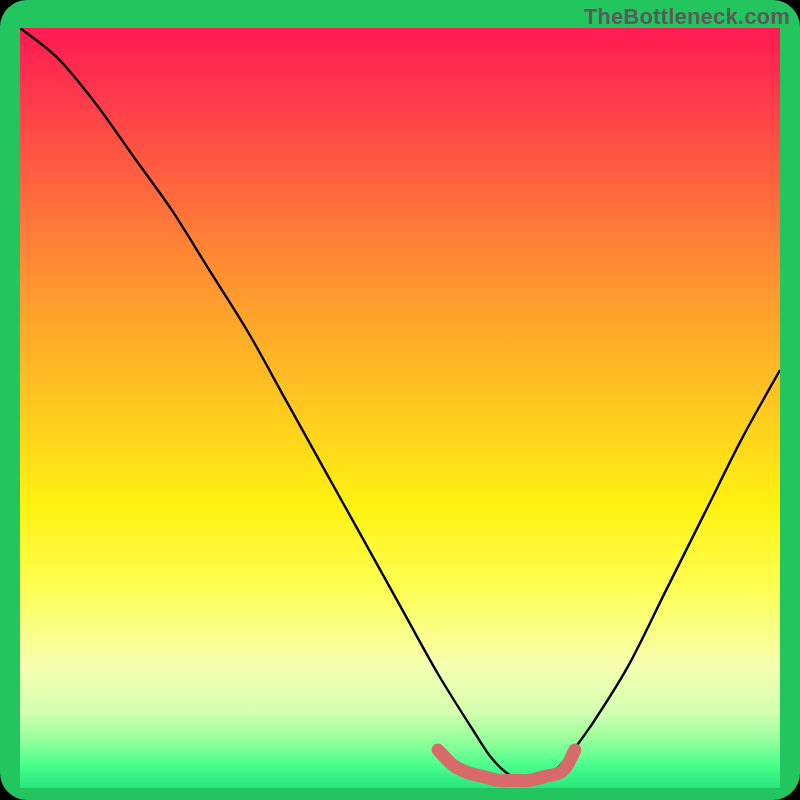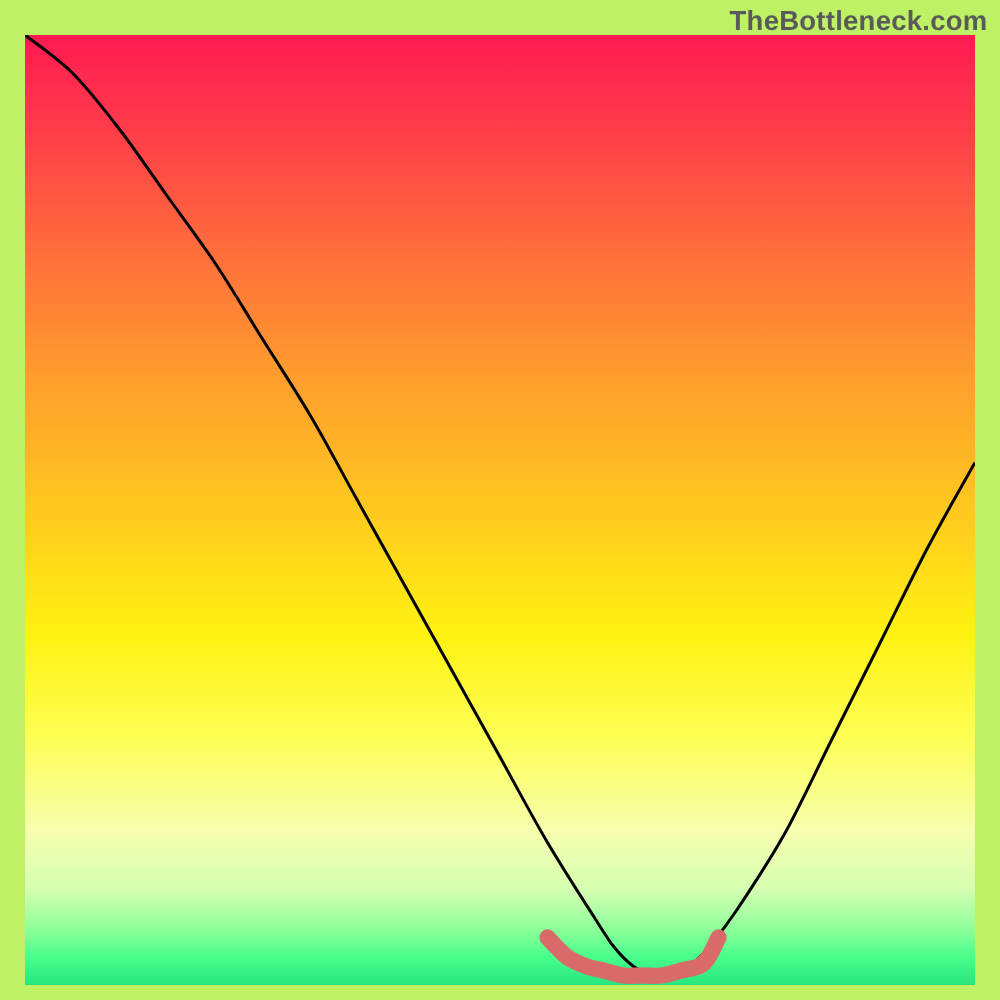--- a/index.html
+++ b/index.html
@@ -1,21 +1,22 @@
 <!DOCTYPE html>
 <html><head>
 <meta charset="utf-8">
 <style>
   * { margin: 0; padding: 0; box-sizing: border-box; }
   html, body { width: 800px; height: 800px; overflow: hidden; background: #000; }
   .frame {
     position: relative;
     width: 800px;
     height: 800px;
-    background: #bef264;
+    background: #22c55e;
+    border-radius: 27px;
   }
   .watermark {
     position: absolute;
     top: 4px;
     right: 10px;
     font-family: Arial, Helvetica, sans-serif;
     font-size: 22px;
     font-weight: 600;
     color: #5a5a5a;
     letter-spacing: 0.2px;

